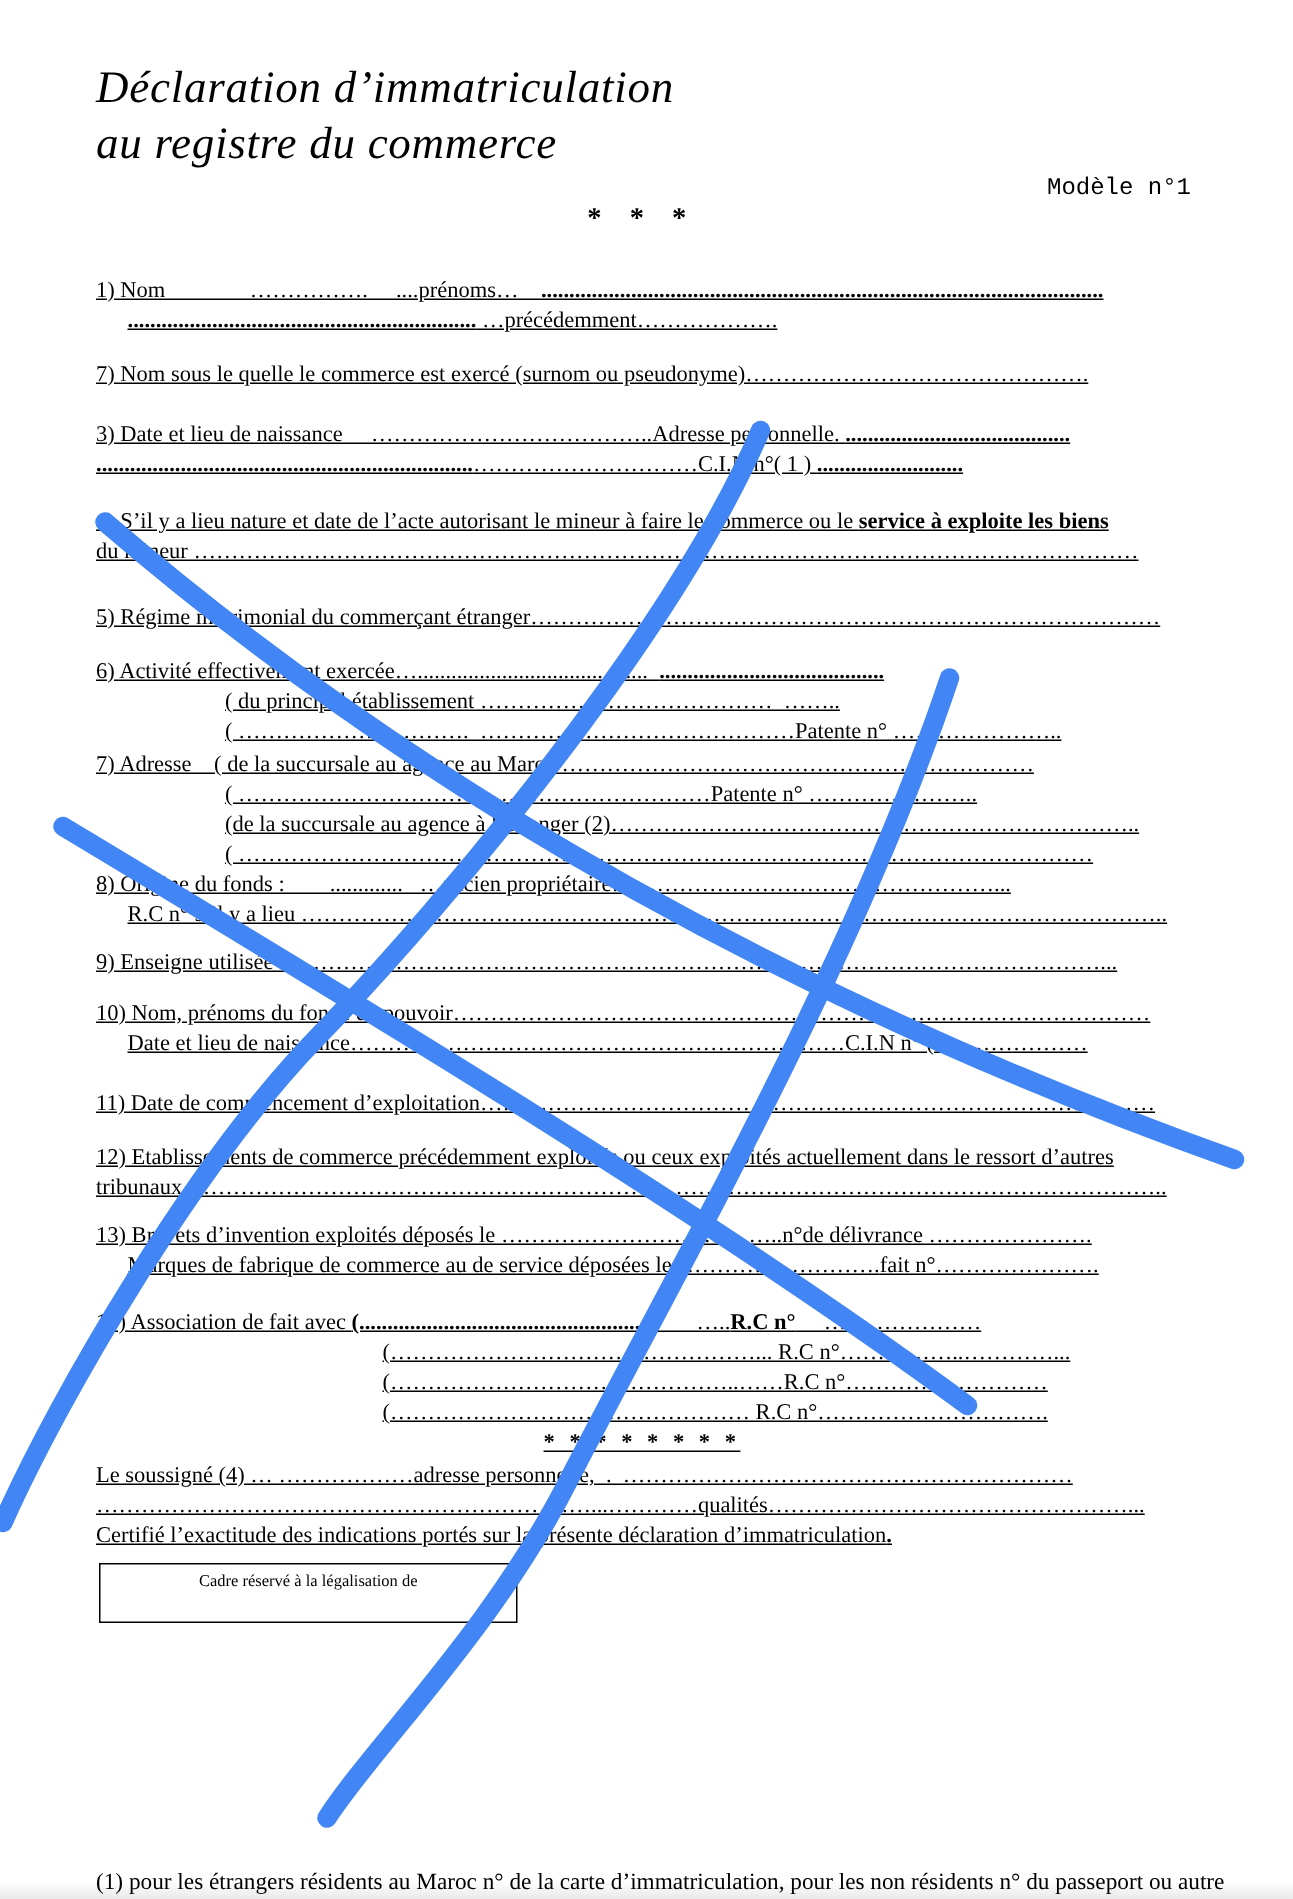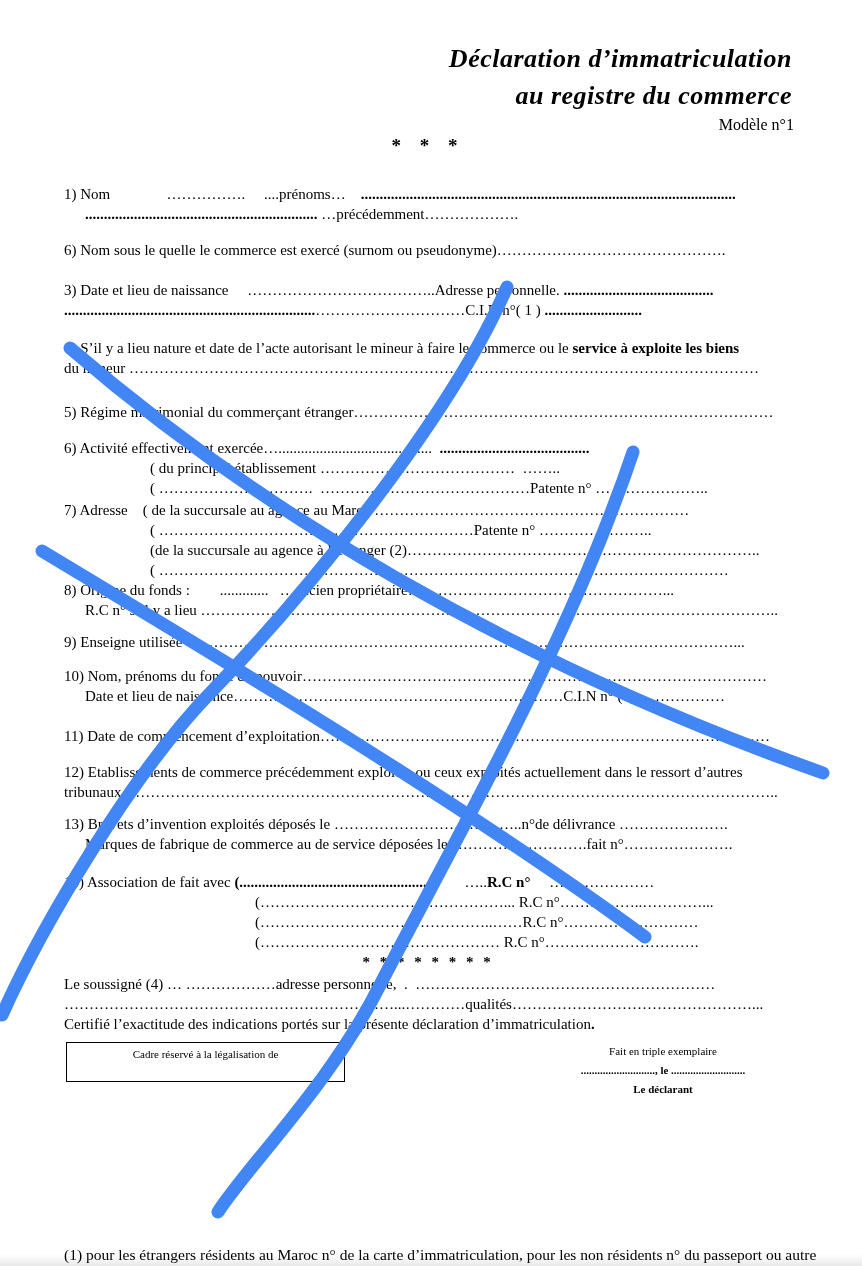--- a/index.html
+++ b/index.html
@@ -11,34 +11,34 @@
     font-family:"Liberation Serif","DejaVu Serif",serif;
     color:#000;
   }
   .page::after{
     content:"";position:absolute;left:0;right:0;bottom:0;height:12px;
     background:linear-gradient(#ffffff,#e9e9e9);pointer-events:none;
   }
   .content{position:relative;z-index:1;padding:0 40px 0 64px;}
   h1.title{
     margin:40px 30px 0 0;
-    text-align:right;
-    font-size:26px;line-height:37px;
-    font-weight:bold;font-style:italic;
+    text-align:left;
+    font-size:30px;line-height:37px;
+    font-weight:normal;font-style:italic;
     letter-spacing:.5px;
   }
   .model{
-    text-align:right;font-size:16px;margin:2px 28px 0 0;
+    text-align:right;font-size:16px;margin:2px 28px 0 0;font-family:Liberation Mono, monospace;
   }
   .stars-top{
     text-align:center;font-size:19px;font-weight:bold;letter-spacing:7px;
     margin:1px 30px 0 0;
   }
   #form-body{margin-top:27px;font-size:15px;}
-  .item{margin-top:16px;}
+  .item{margin-top:16px;text-decoration:underline;}
   .line{line-height:20px;white-space:nowrap;overflow:hidden;}
   .line.center{text-align:center;white-space:normal;margin-right:30px;letter-spacing:3px;}
   .ind1{padding-left:21px;}
   .ind2{padding-left:86px;}
   .ind3{padding-left:191px;}
   .b{font-weight:bold;}
   
   [data-item="item-3"]{margin-top:20px;}
   [data-item="item-4"]{margin-top:18px;}
   [data-item="item-5"]{margin-top:24px;}
@@ -86,21 +86,21 @@
     </h1>
     <div class="model">Modèle n°1</div>
     <div class="stars-top">* * *</div>
 
     <div id="form-body">
         <div class="item" data-item="item-1">
           <div class="line ind0"><span>1) Nom&nbsp;&nbsp;&nbsp;&nbsp;&nbsp;&nbsp;&nbsp;&nbsp;&nbsp;&nbsp;&nbsp;&nbsp;&nbsp;&nbsp; …………….&nbsp;&nbsp;&nbsp;&nbsp; ....prénoms…&nbsp;&nbsp;&nbsp; </span><span class="b">....................................................................................................</span></div>
           <div class="line ind1"><span class="b">..............................................................</span><span> …précédemment……………….</span></div>
         </div>
         <div class="item" data-item="item-2">
-          <div class="line ind0"><span>6) Nom sous le quelle le commerce est exercé (surnom ou pseudonyme)……………………………………….</span></div>
+          <div class="line ind0"><span>7) Nom sous le quelle le commerce est exercé (surnom ou pseudonyme)……………………………………….</span></div>
         </div>
         <div class="item" data-item="item-3">
           <div class="line ind0"><span>3) Date et lieu de naissance&nbsp;&nbsp;&nbsp;&nbsp; ………………………………..</span><span>Adresse personnelle. </span><span class="b">........................................</span></div>
           <div class="line ind0"><span class="b">...................................................................</span><span>…………………………C.I.N.n°( 1 ) </span><span class="b">..........................</span></div>
         </div>
         <div class="item" data-item="item-4">
           <div class="line ind0"><span>4) S’il y a lieu nature et date de l’acte autorisant le mineur à faire le commerce ou le </span><span class="b">service à exploite les biens</span></div>
           <div class="line ind0"><span>du mineur ………………………………………………………………………………………………………………</span></div>
         </div>
         <div class="item" data-item="item-5">
@@ -152,25 +152,20 @@
           <div class="line ind0"><span>Le soussigné (4) … ………………adresse personnelle,&nbsp; .&nbsp; ……………………………………………………</span></div>
           <div class="line ind0"><span>…………………………………………………………...…………qualités…………………………………………...</span></div>
           <div class="line ind0"><span>Certifié l’exactitude des indications portés sur la présente déclaration d’immatriculation</span><span class="b">.</span></div>
         </div>
       </div>
 
     <div class="bottom-row">
       <div class="sig-box">
         <div>Cadre réservé à la légalisation de</div>
       </div>
-      <div class="made-block">
-        <div>Fait en triple exemplaire</div>
-        <span class="b">..........................., le  ...........................</span>
-        <span class="b">Le déclarant</span>
-      </div>
     </div>
 
     <div class="footer">(1) pour les étrangers résidents au Maroc n° de la carte d’immatriculation, pour les non résidents n° du passeport ou autre pièce d’identité, en indiquant la date et le lieu de délivrance.(2) rayer les mentions inutiles .(3) en cas de mandataire indiquer qualités et adresse personnelle .</div>
   </div>
 
   <svg class="strokes" width="862" height="1266" viewBox="0 0 862 1266">
       <path d="M 507 287 C 450 420 300 600 213 690 C 130 775 40 930 2 1015" fill="none" stroke="#4285f4" stroke-width="13" stroke-linecap="round"></path>
       <path d="M 70 348 Q 380 615 823 773" fill="none" stroke="#4285f4" stroke-width="13" stroke-linecap="round"></path>
       <path d="M 633 452 C 570 640 455 840 380 985 C 330 1085 248 1165 218 1212" fill="none" stroke="#4285f4" stroke-width="13" stroke-linecap="round"></path>
       <path d="M 42 551 C 240 670 480 815 645 937" fill="none" stroke="#4285f4" stroke-width="13" stroke-linecap="round"></path>

